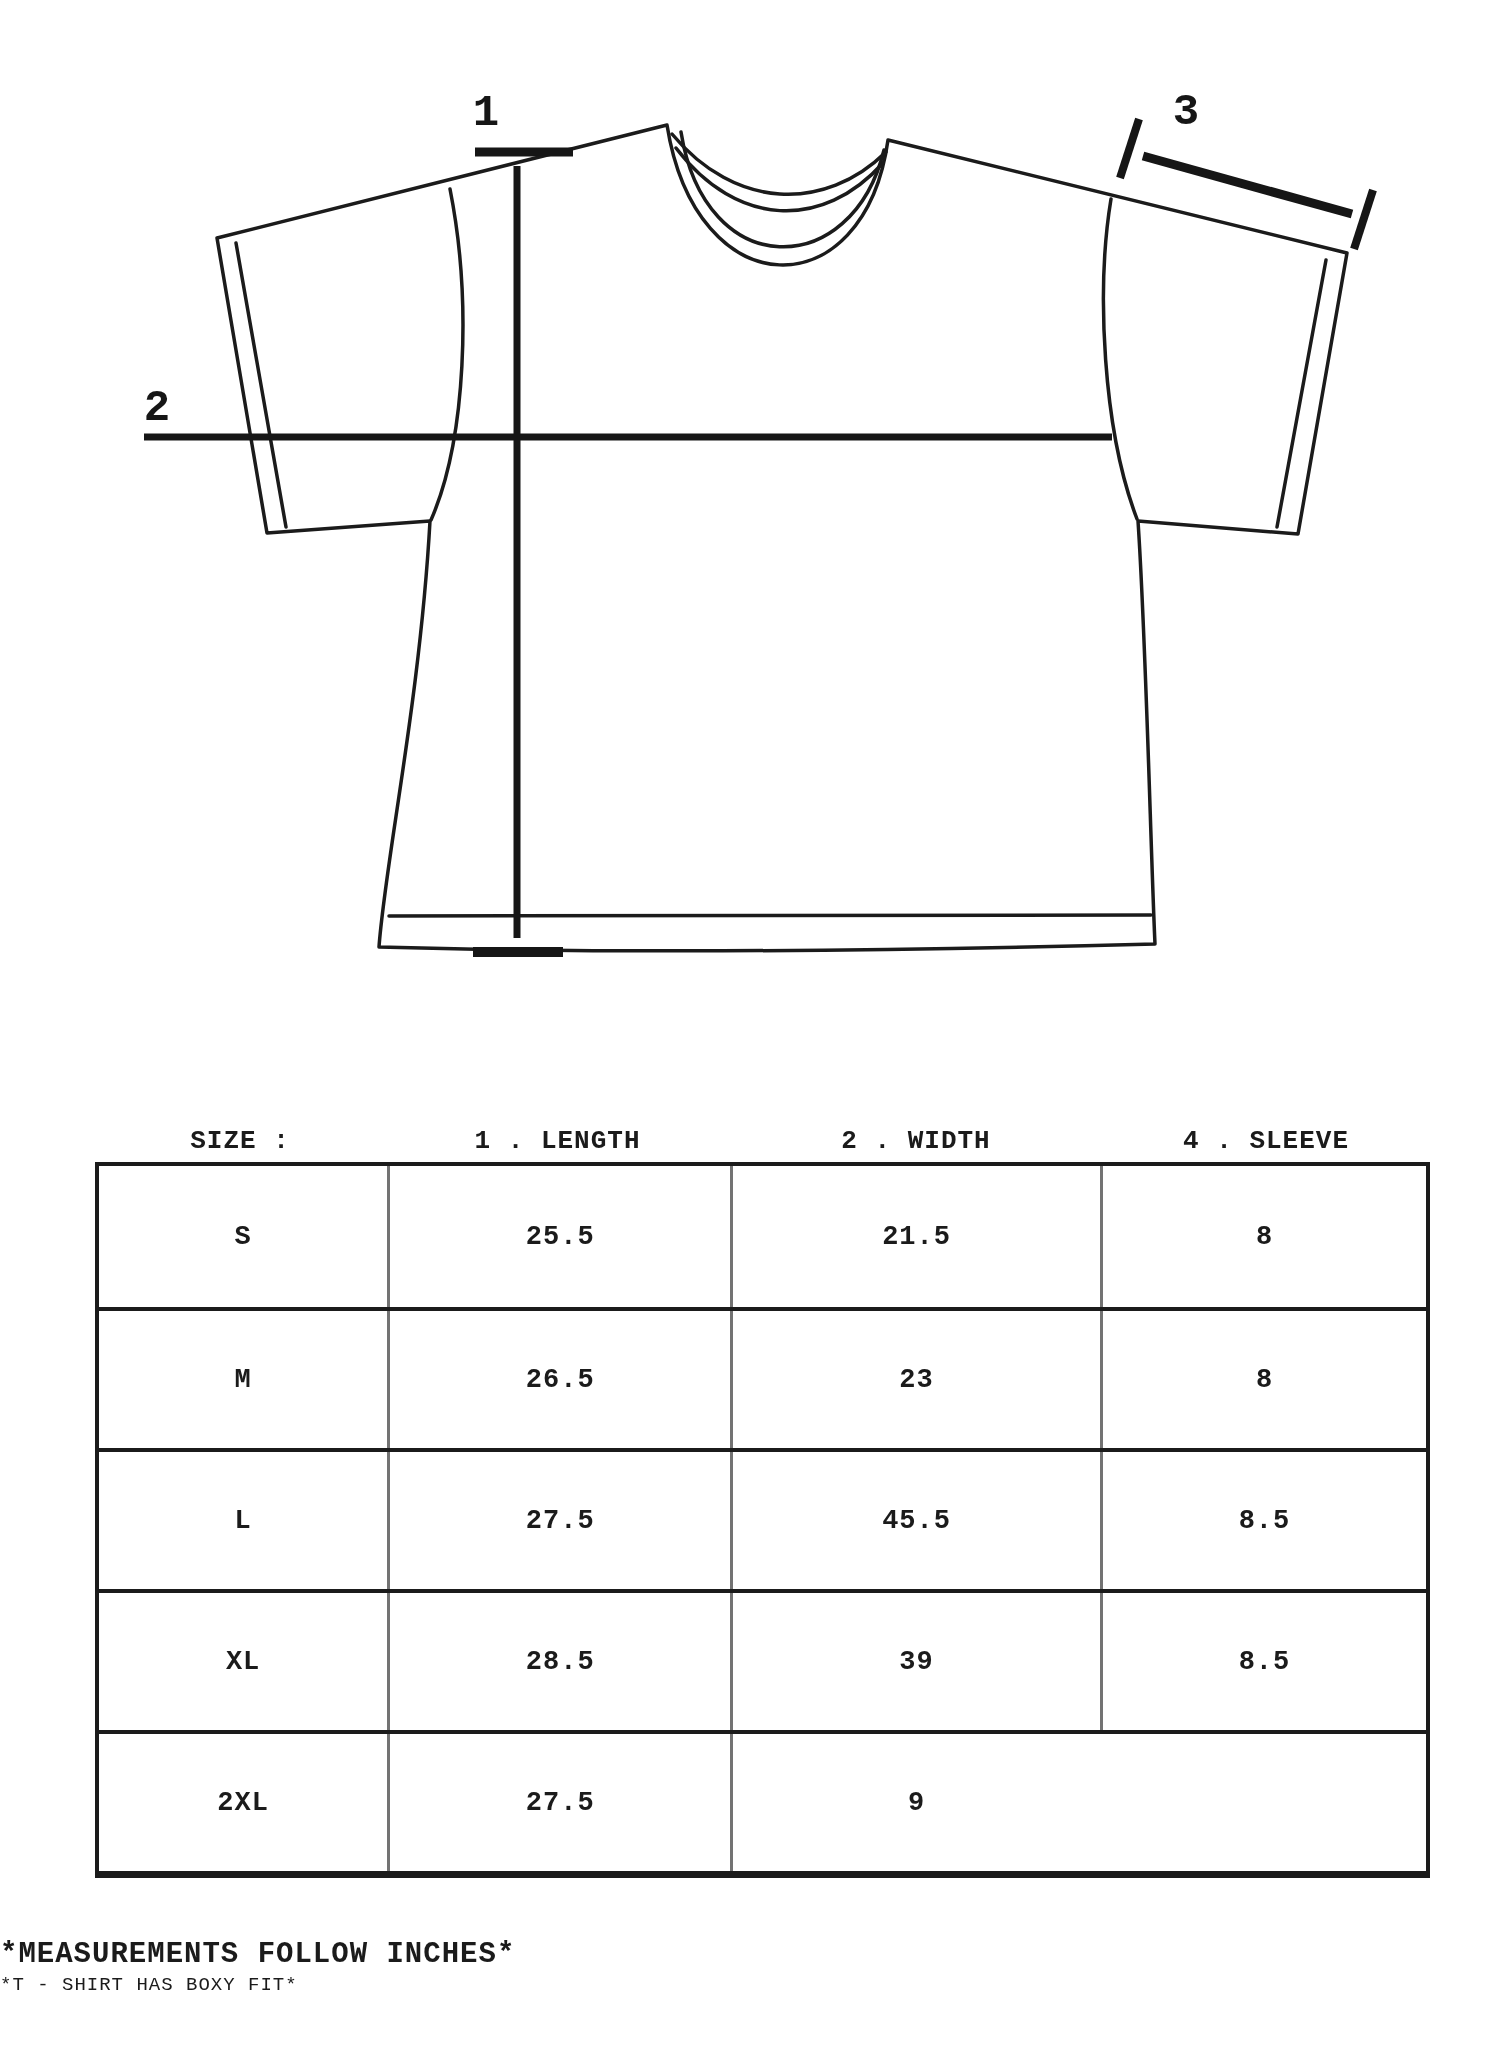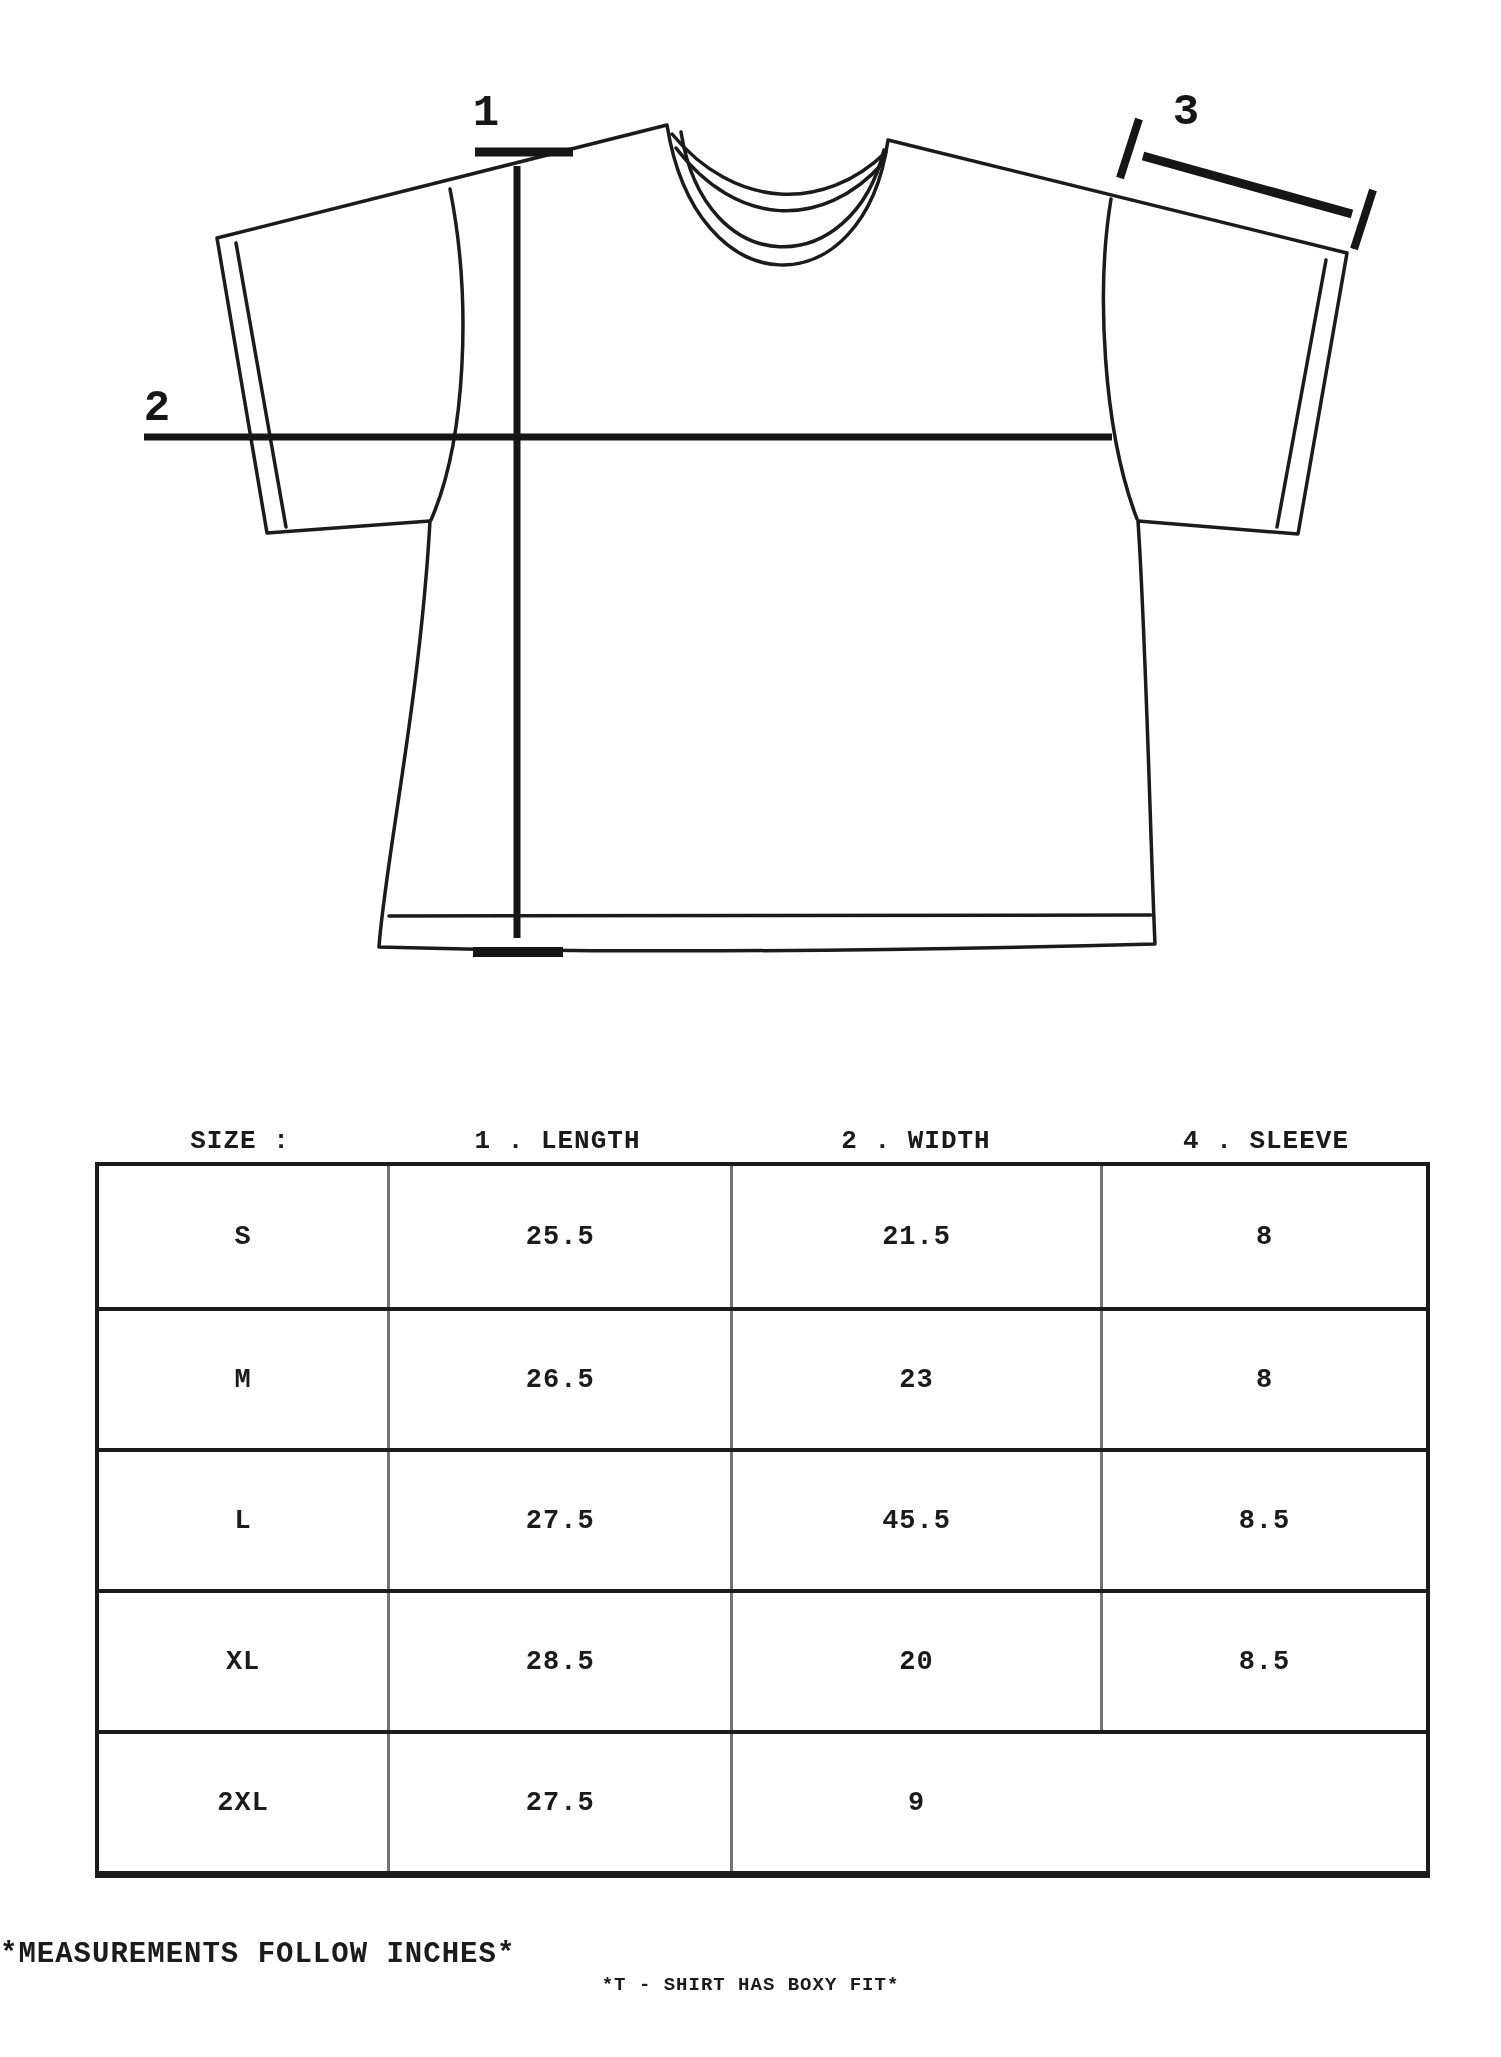--- a/index.html
+++ b/index.html
@@ -47,21 +47,21 @@
     border-left:3px solid #737373;
     font-size:27px;font-weight:bold;letter-spacing:1px;
   }
   .tcell:first-child{border-left:none;}
   .footnote-primary{
     position:absolute;left:0;top:1938px;width:100%;
     font-size:29px;font-weight:bold;letter-spacing:1px;white-space:pre;
   }
   .footnote-secondary{
     position:absolute;left:0;top:1974px;width:100%;
-    text-align:center;font-size:19px;font-weight:bold;letter-spacing:1px;white-space:pre;
+    text-align:left;font-size:19px;font-weight:normal;letter-spacing:1px;white-space:pre;
   }
 </style>
 </head>
 <body>
 
 <div class="page">
 
   <svg class="shirt-svg" viewBox="0 0 1501 1040" xmlns="http://www.w3.org/2000/svg">
 
     <path class="shirt-fill" d="M 667,125
@@ -125,21 +125,21 @@
     </div>
     <div class="trow">
       <div class="tcell">L</div>
       <div class="tcell">27.5</div>
       <div class="tcell">45.5</div>
       <div class="tcell">8.5</div>
     </div>
     <div class="trow">
       <div class="tcell">XL</div>
       <div class="tcell">28.5</div>
-      <div class="tcell">20</div>
+      <div class="tcell">39</div>
       <div class="tcell">8.5</div>
     </div>
     <div class="trow">
       <div class="tcell">2XL</div>
       <div class="tcell">27.5</div>
       <div class="tcell">9</div>
     </div>
   </div>
 
   <div class="footnote-primary">*MEASUREMENTS FOLLOW INCHES*</div>

